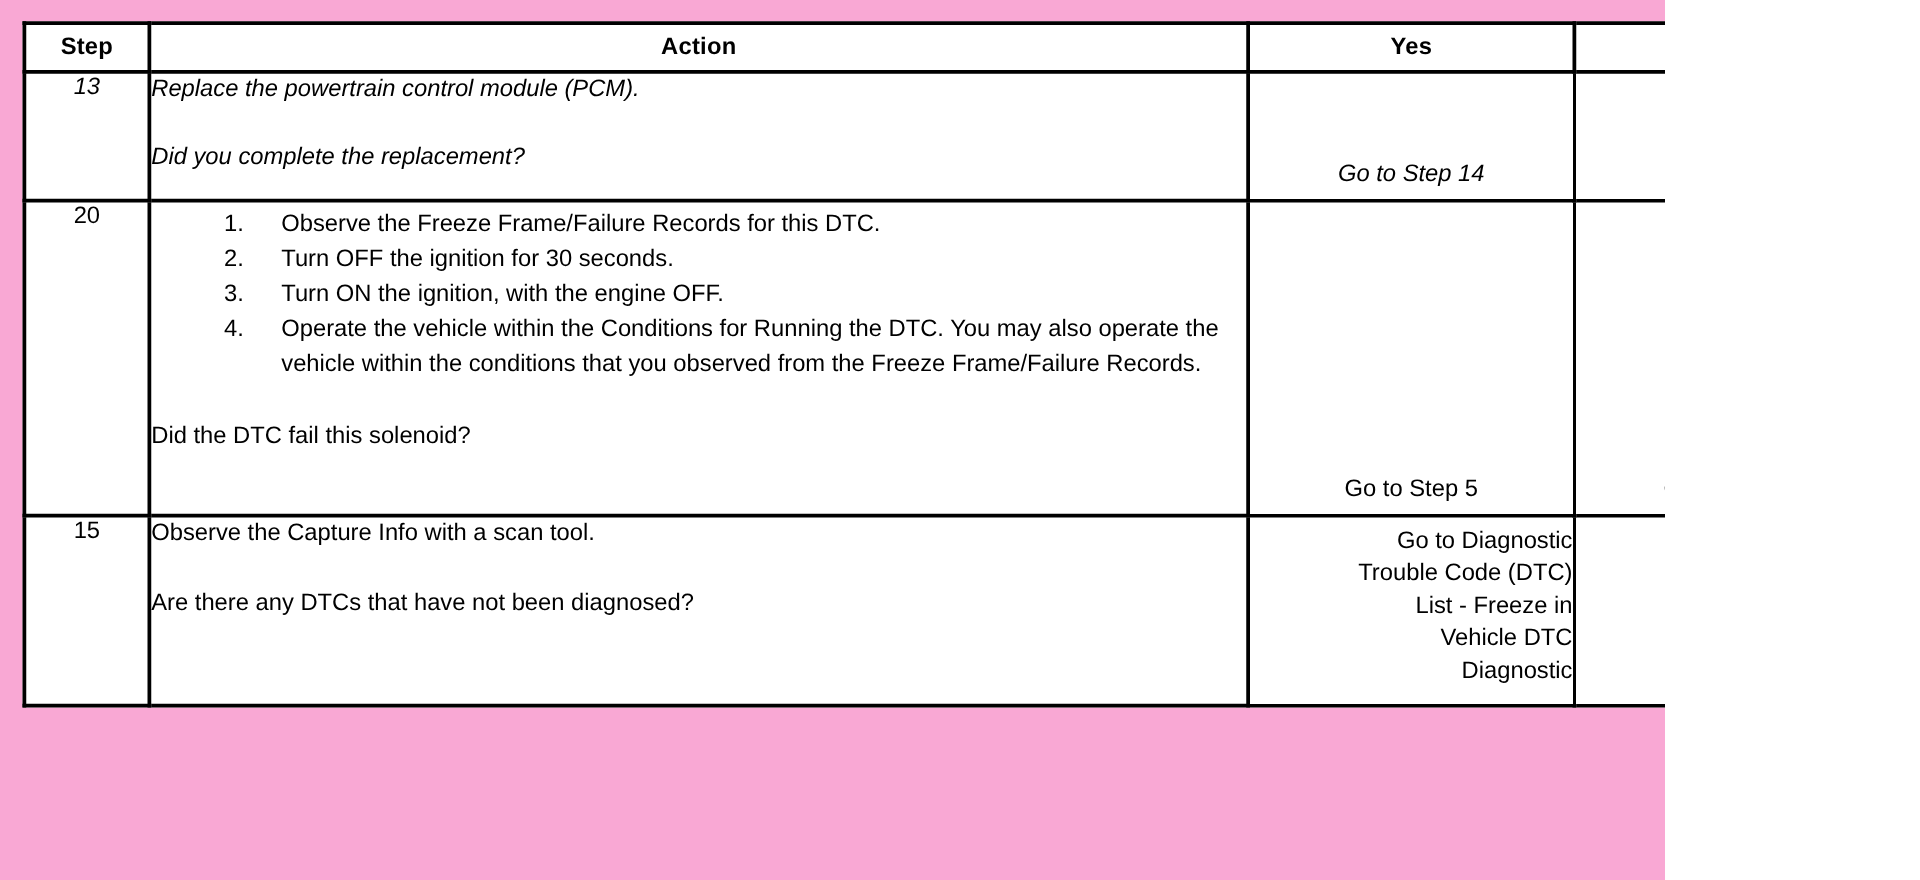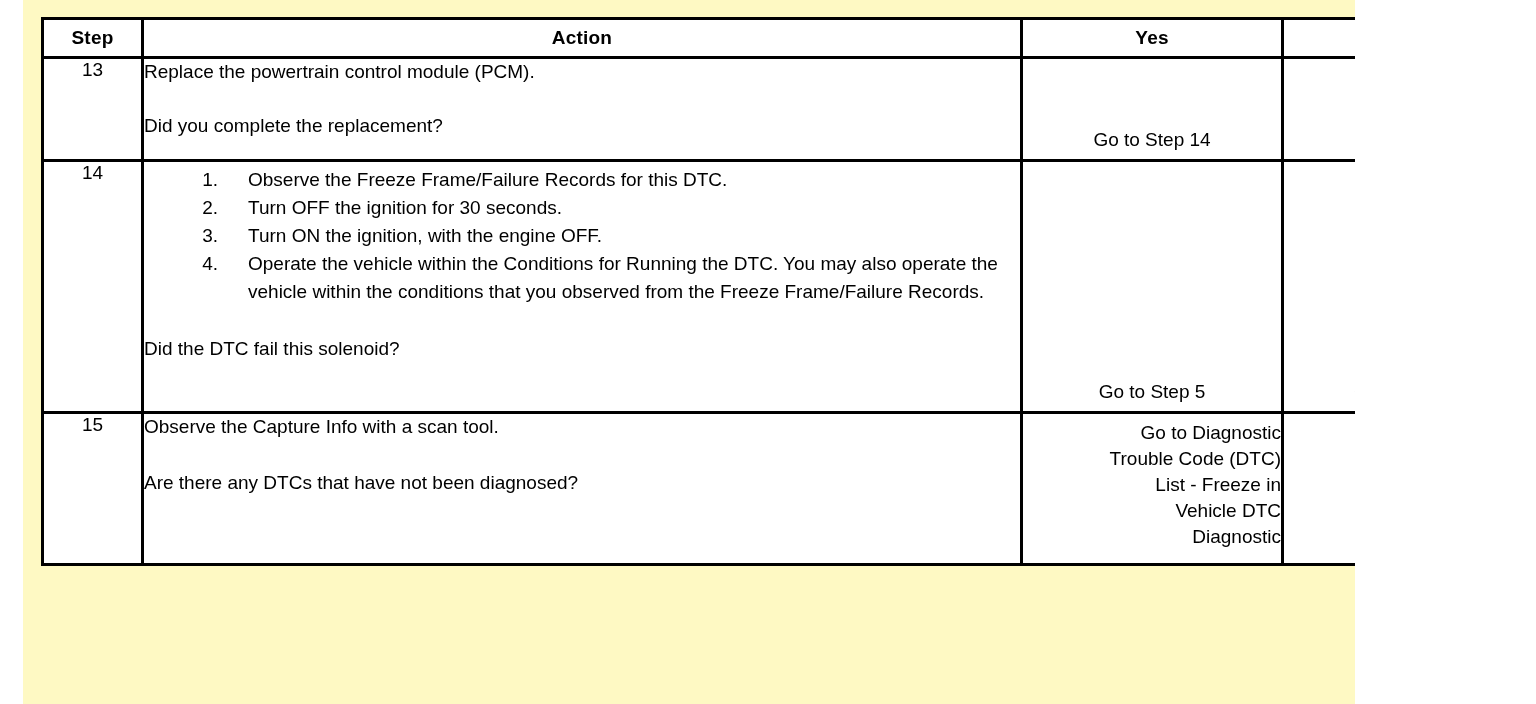--- a/index.html
+++ b/index.html
@@ -13,23 +13,22 @@
     height: 704px;
     font-family: "Liberation Sans", sans-serif;
     color: #000000;
     -webkit-font-smoothing: none;
   }
 
   .page {
     position: relative;
     width: 1332px;
     height: 704px;
-    background: #fef9c3;
+    background: #f9a8d4;
     overflow: hidden;
-    margin-left: 23px;
   }
 
   .diag-table {
     position: absolute;
     left: 18px;
     top: 17px;
     width: 1500px;
     border-collapse: collapse;
     table-layout: fixed;
     background: #ffffff;
@@ -117,21 +116,21 @@
   .ans-top-left {
     padding: 6px 0 6px 6px;
     text-align: right;
   }
   .dash {
     letter-spacing: 0;
   }
 
   
   tr.r12 td { height: 102px; }
-  tr.r13 td { height: 100px; }
+  tr.r13 td { height: 100px; font-style: italic; }
   tr.r14 td { height: 249px; }
   tr.r15 td { height: 149px; }
 </style>
 </head>
 <body>
 
 <div class="page">
 
   <table class="diag-table">
     <colgroup>
@@ -162,21 +161,21 @@
         </td>
         <td class="ans-cell">
           <div class="ans-bottom">Go to Step 14</div>
         </td>
         <td class="ans-cell">
           <div class="ans-bottom dash">—</div>
         </td>
       </tr>
 
       <tr class="r14">
-        <td class="step-cell">14</td>
+        <td class="step-cell">20</td>
         <td class="action-cell">
           <ol class="proc">
             <li>
               <span class="num">1.</span>
               <span class="li-text-wrap">Observe the Freeze Frame/Failure Records for this DTC.</span>
             </li>
             <li>
               <span class="num">2.</span>
               <span class="li-text-wrap">Turn OFF the ignition for 30 seconds.</span>
             </li>

